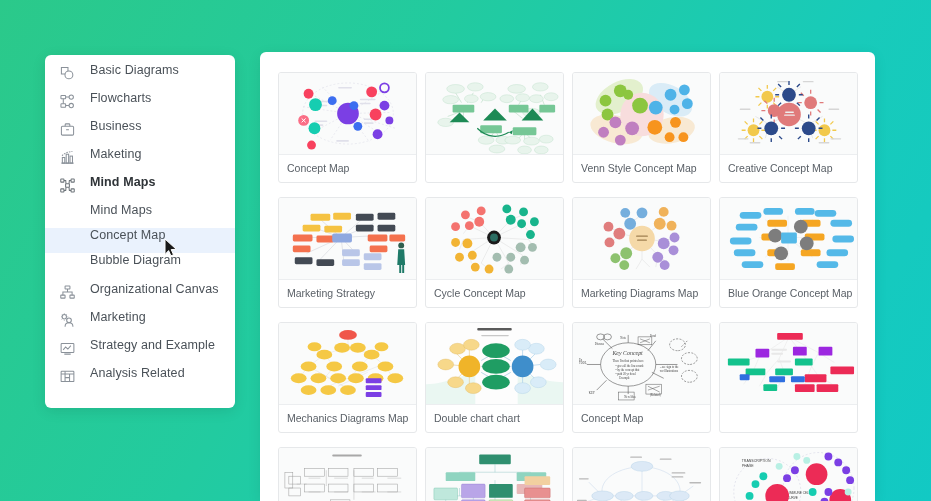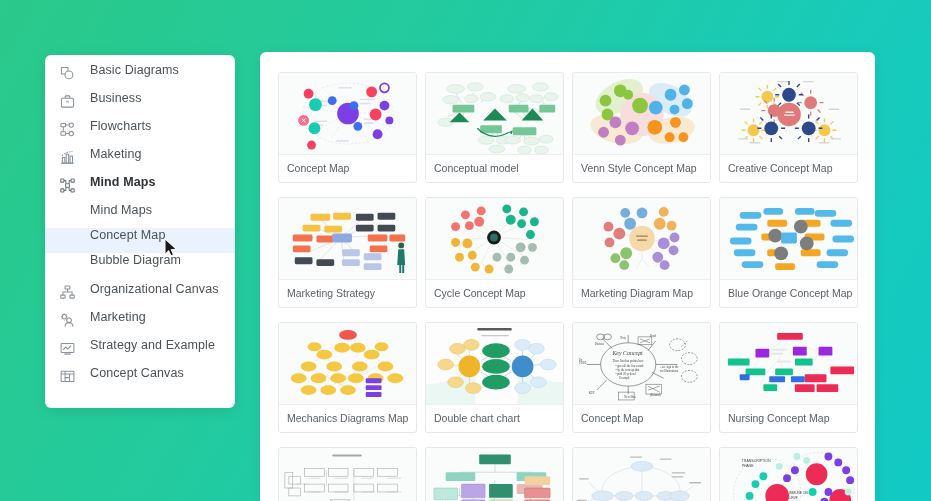--- a/index.html
+++ b/index.html
@@ -89,44 +89,44 @@
 <div id="sidebar">
 
   <div class="nav-row">
     <span class="nav-ico">
       <svg width="15" height="15" viewBox="0 0 16 16" fill="none" stroke="#8a9199" stroke-width="1.1">
         <path d="M1.5 1.5h7v7h-7z"></path>
           <circle cx="9.5" cy="9.5" r="4.2" fill="#fff"></circle>
       </svg>
     </span>
     <span class="nav-label">Basic Diagrams</span>
-  </div>
-
-  <div class="nav-row">
-    <span class="nav-ico">
-      <svg width="15" height="15" viewBox="0 0 16 16" fill="none" stroke="#8a9199" stroke-width="1.1">
-        <rect x="1.5" y="4.5" width="13" height="9.5" rx="1.2"></rect>
-        <path d="M5.5 4.5V3a1 1 0 011-1h3a1 1 0 011 1v1.5"></path>
-        <path d="M6.5 8.3h3"></path>
-      </svg>
-    </span>
-    <span class="nav-label">Business</span>
   </div>
 
   <div class="nav-row">
     <span class="nav-ico">
       <svg width="15" height="15" viewBox="0 0 16 16" fill="none" stroke="#8a9199" stroke-width="1.1">
         <rect x="1" y="1.5" width="5" height="3.6" rx=".6"></rect>
         <rect x="1" y="10.5" width="5" height="3.6" rx=".6"></rect>
         <circle cx="12" cy="3.3" r="2.3"></circle>
           <circle cx="12" cy="12.3" r="2.3"></circle>
         <path d="M6 3.3h3.6M6 12.3h3.6M3.5 5.1v5.4"></path>
       </svg>
     </span>
     <span class="nav-label">Flowcharts</span>
+  </div>
+
+  <div class="nav-row">
+    <span class="nav-ico">
+      <svg width="15" height="15" viewBox="0 0 16 16" fill="none" stroke="#8a9199" stroke-width="1.1">
+        <rect x="1.5" y="4.5" width="13" height="9.5" rx="1.2"></rect>
+        <path d="M5.5 4.5V3a1 1 0 011-1h3a1 1 0 011 1v1.5"></path>
+        <path d="M6.5 8.3h3"></path>
+      </svg>
+    </span>
+    <span class="nav-label">Business</span>
   </div>
 
   <div class="nav-row">
     <span class="nav-ico">
       <svg width="15" height="15" viewBox="0 0 16 16" fill="none" stroke="#8a9199" stroke-width="1.1">
         <path d="M1.5 14h13"></path>
         <rect x="2.5" y="8" width="2.6" height="6"></rect>
         <rect x="6.6" y="4.5" width="2.6" height="9.5"></rect>
         <rect x="10.7" y="6.5" width="2.6" height="7.5"></rect>
         <path d="M2.2 6.2c3-3.4 7.2-4.4 11-4.6" stroke-dasharray="1.6 1.2"></path>
@@ -198,21 +198,21 @@
     <span class="nav-label">Strategy and Example</span>
   </div>
 
   <div class="nav-row">
     <span class="nav-ico">
       <svg width="15" height="15" viewBox="0 0 16 16" fill="none" stroke="#8a9199" stroke-width="1.1">
         <rect x="1.2" y="2.4" width="13.6" height="11" rx=".7"></rect>
         <path d="M1.2 5.4h13.6M5.4 2.4v11M10.2 5.4v8M5.4 9.2h4.8"></path>
       </svg>
     </span>
-    <span class="nav-label">Concept Canvas</span>
+    <span class="nav-label">Analysis Related</span>
   </div>
 </div>
 
 <div id="panel">
   <div id="grid">
 
     <div class="card">
       <div class="thumb">
         <svg viewBox="0 0 139 82">
           <g stroke="#d8d8e4" stroke-width=".5" fill="none" stroke-dasharray="2 2">
@@ -290,21 +290,20 @@
           </g>
           <g fill="#1d8a55">
             <path d="M34 40l10 10H24z"></path>
               <path d="M70 36l12 12H58z"></path>
               <path d="M108 36l11 12H97z"></path>
           </g>
           <path d="M52 56c10 10 22 10 32 4" stroke="#1d8a55" stroke-width="1.3" fill="none"></path>
           <path d="M84 60l4-2-1 4z" fill="#1d8a55"></path>
         </svg>
       </div>
-      <div class="cap">Conceptual model</div>
     </div>
 
     <div class="card">
       <div class="thumb">
         <svg viewBox="0 0 139 82">
           <g opacity=".35">
             <ellipse cx="47" cy="24" rx="26" ry="15" fill="#b7dd7a" transform="rotate(-28 47 24)"></ellipse>
             <ellipse cx="99" cy="27" rx="24" ry="14" fill="#9dd2f0" transform="rotate(30 99 27)"></ellipse>
             <ellipse cx="44" cy="57" rx="27" ry="14" fill="#f3c98a" transform="rotate(14 44 57)"></ellipse>
             <ellipse cx="100" cy="58" rx="24" ry="13" fill="#f3c98a" transform="rotate(-12 100 58)"></ellipse>
@@ -519,21 +518,21 @@
             <circle cx="86" cy="60" r="5.5"></circle>
               <circle cx="93" cy="68" r="5"></circle>
             </g>
           <circle cx="70" cy="41" r="13" fill="#f5d9a8"></circle>
           <g fill="#a08050">
               <rect x="64" y="38" width="12" height="1.3" rx=".6"></rect>
               <rect x="65" y="42" width="10" height="1.3" rx=".6"></rect>
             </g>
         </svg>
       </div>
-      <div class="cap">Marketing Diagram Map</div>
+      <div class="cap">Marketing Diagrams Map</div>
     </div>
 
     <div class="card">
       <div class="thumb">
         <svg viewBox="0 0 139 82">
           <g stroke="#e4e4e4" stroke-width=".45" fill="none">
             <path d="M69 40L46 22M69 40L94 22M69 40L40 40M69 40L98 40M69 40L46 60M69 40L94 60M69 40L69 18M69 40L69 64"></path>
           </g>
           <g fill="#54b9e8">
             <rect x="20" y="14" width="22" height="7" rx="3.5"></rect>
@@ -725,21 +724,20 @@
             <rect x="50" y="54" width="16" height="6" rx="1"></rect>
             <rect x="72" y="54" width="14" height="6" rx="1"></rect>
           </g>
           <g fill="#e8e8e8">
             <rect x="52" y="26" width="16" height="2" rx="1"></rect>
               <rect x="52" y="30" width="12" height="2" rx="1"></rect>
             <rect x="58" y="38" width="14" height="2" rx="1"></rect>
           </g>
         </svg>
       </div>
-      <div class="cap">Nursing Concept Map</div>
     </div>
 
     <div class="card nocap">
       <div class="thumb">
         <svg viewBox="0 0 139 82">
           <g fill="#a8a8a8">
               <rect x="54" y="6" width="30" height="2" rx="1"></rect>
             </g>
           <g stroke="#bbb" stroke-width=".5" fill="none">
             <path d="M30 30h12M56 30h14M30 44h12M56 44h14M84 30h12M84 44h14M48 22v16M76 22v30M18 36h10M110 30h14M110 44h14M62 56v10M62 66h14M48 66h14"></path>

